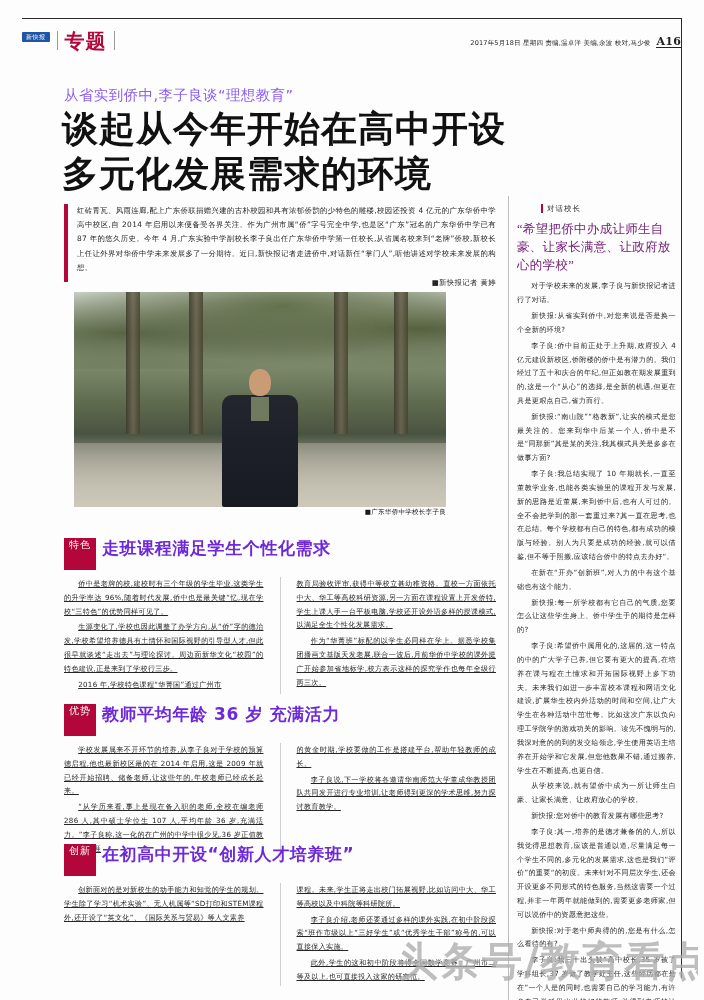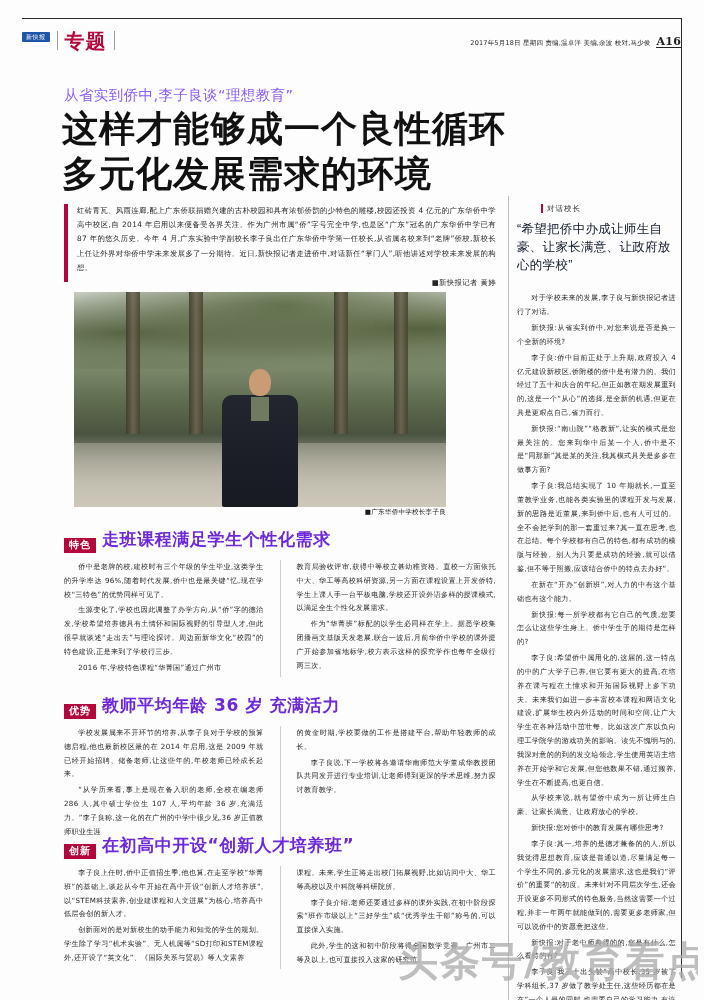--- a/index.html
+++ b/index.html
@@ -166,22 +166,22 @@
   .sec-head {
     display: flex;
     align-items: center;
     gap: 6px;
     margin-bottom: 7px;
   }
   .sec-tag {
     background: #b3063a;
     color: #fff;
     font-size: 10px;
-    font-weight: bold;
-    padding: 2px 5px 3px;
+    font-weight: normal;
+    padding: 2px 5px 20px;
     line-height: 1;
     letter-spacing: 1px;
     margin-top: 12px;
   }
   .sec-title {
     font-size: 17px;
     color: #6d28d9;
     letter-spacing: .6px;
     font-family: "DejaVu Sans", "Liberation Sans", sans-serif;
     font-weight: bold;
@@ -191,21 +191,21 @@
     gap: 16px;
   }
   .col {
     flex: 1;
     font-size: 7.1px;
     line-height: 1.95;
     color: #262626;
     text-align: justify;
     letter-spacing: .3px;
   }
-  .col p { margin-bottom: 2px; text-indent: 2em; }
+  .col p { margin-bottom: 2px; text-indent: 2em; text-decoration: underline; }
   .col p.noind { text-indent: 0; }
   .col-divider {
     width: 1px;
     background: #cfcfcf;
     flex: none;
   }
   
   .rail {
     position: absolute;
     left: 508px; top: 196px;
@@ -219,25 +219,25 @@
     letter-spacing: 1px;
     border-left: 2.5px solid #b3063a;
     padding-left: 4px;
     margin-bottom: 7px;
     display: inline-block;
     line-height: 1.2;
     margin-left: 24px;
   }
   .rail-title {
     font-size: 12.5px;
-    color: #0f172a;
+    color: #701a75;
     line-height: 1.45;
     letter-spacing: .3px;
-    margin-bottom: 17px;
-    font-family: Liberation Sans, sans-serif;
+    margin-bottom: 5px;
+    font-family: Liberation Serif, serif;
   }
   .rail-body {
     font-size: 7.1px;
     line-height: 1.95;
     color: #262626;
     text-align: justify;
     letter-spacing: .3px;
   }
   .rail-body p { margin-bottom: 2px; text-indent: 2em; }
   .page-frame {
@@ -277,21 +277,21 @@
       <span class="vrule"></span>
     </div>
     <div class="mast-right">
       <span>2017年5月18日 星期四 责编,温卓洋 美编,余波 校对,马少俊</span>
       <span class="pagenum">A16</span>
     </div>
   </div>
 
   <div class="kicker">从省实到侨中,李子良谈“理想教育”</div>
   <div class="headline">
-    <div>这样才能够成一个良性循环</div>
+    <div>谈起从今年开始在高中开设</div>
     <div>多元化发展需求的环境</div>
   </div>
 
   <div class="lead-wrap">
     <div class="lead-bar"></div>
     <div class="lead-text">
       <span>红砖青瓦、风雨连廊,配上广东侨联捐赠兴建的古朴校园和具有浓郁侨韵的少特色的雕楼,校园还投资 4 亿元的广东华侨中学高中校区,自 2014 年启用以来便备受各界关注。作为广州市属“侨”字号完全中学,也是区“广东”冠名的广东华侨中学已有 87 年的悠久历史。今年 4 月,广东实验中学副校长李子良出任广东华侨中学第一任校长,从省属名校来到“老牌”侨校,新校长上任让外界对华侨中学未来发展多了一分期待。近日,新快报记者走进侨中,对话新任“掌门人”,听他讲述对学校未来发展的构想。</span>
       <span class="lead-sign">■新快报记者 黄婷</span>
     </div>
   </div>
@@ -346,21 +346,20 @@
     </div>
   </div>
 
   <div class="sec" style="top:832px">
     <div class="sec-head">
       <span class="sec-tag">创新</span>
       <span class="sec-title">在初高中开设“创新人才培养班”</span>
     </div>
     <div class="cols2">
       <div class="col">
-        <p>李子良上任时,侨中正值招生季,他也算,在走至学校“华菁班”的基础上,谈起从今年开始在高中开设“创新人才培养班”,以“STEM科技素养,创业建课程和人文进展”为核心,培养高中低层会创的新人才。</p>
         <p>创新面对的是对新校生的动手能力和知觉的学生的规划。学生除了学习“机术实验”、无人机属等“SD打印和STEM课程外,还开设了“英文化”、《国际关系与贸易》等人文素养</p>
       </div>
       <div class="col-divider"></div>
       <div class="col">
         <p class="noind">课程。未来,学生正将走出校门拓展视野,比如访问中大、华工等高校以及中科院等科研院所。</p>
         <p>李子良介绍,老师还要通过多样的课外实践,在初中阶段探索“班作市级以上“三好学生”或“优秀学生干部”称号的,可以直接保入实施。</p>
         <p>此外,学生的这和初中阶段将得全国数学竞赛、广州市二等及以上,也可直接投入这家的研究范。</p>
       </div>
     </div>
   </div>

